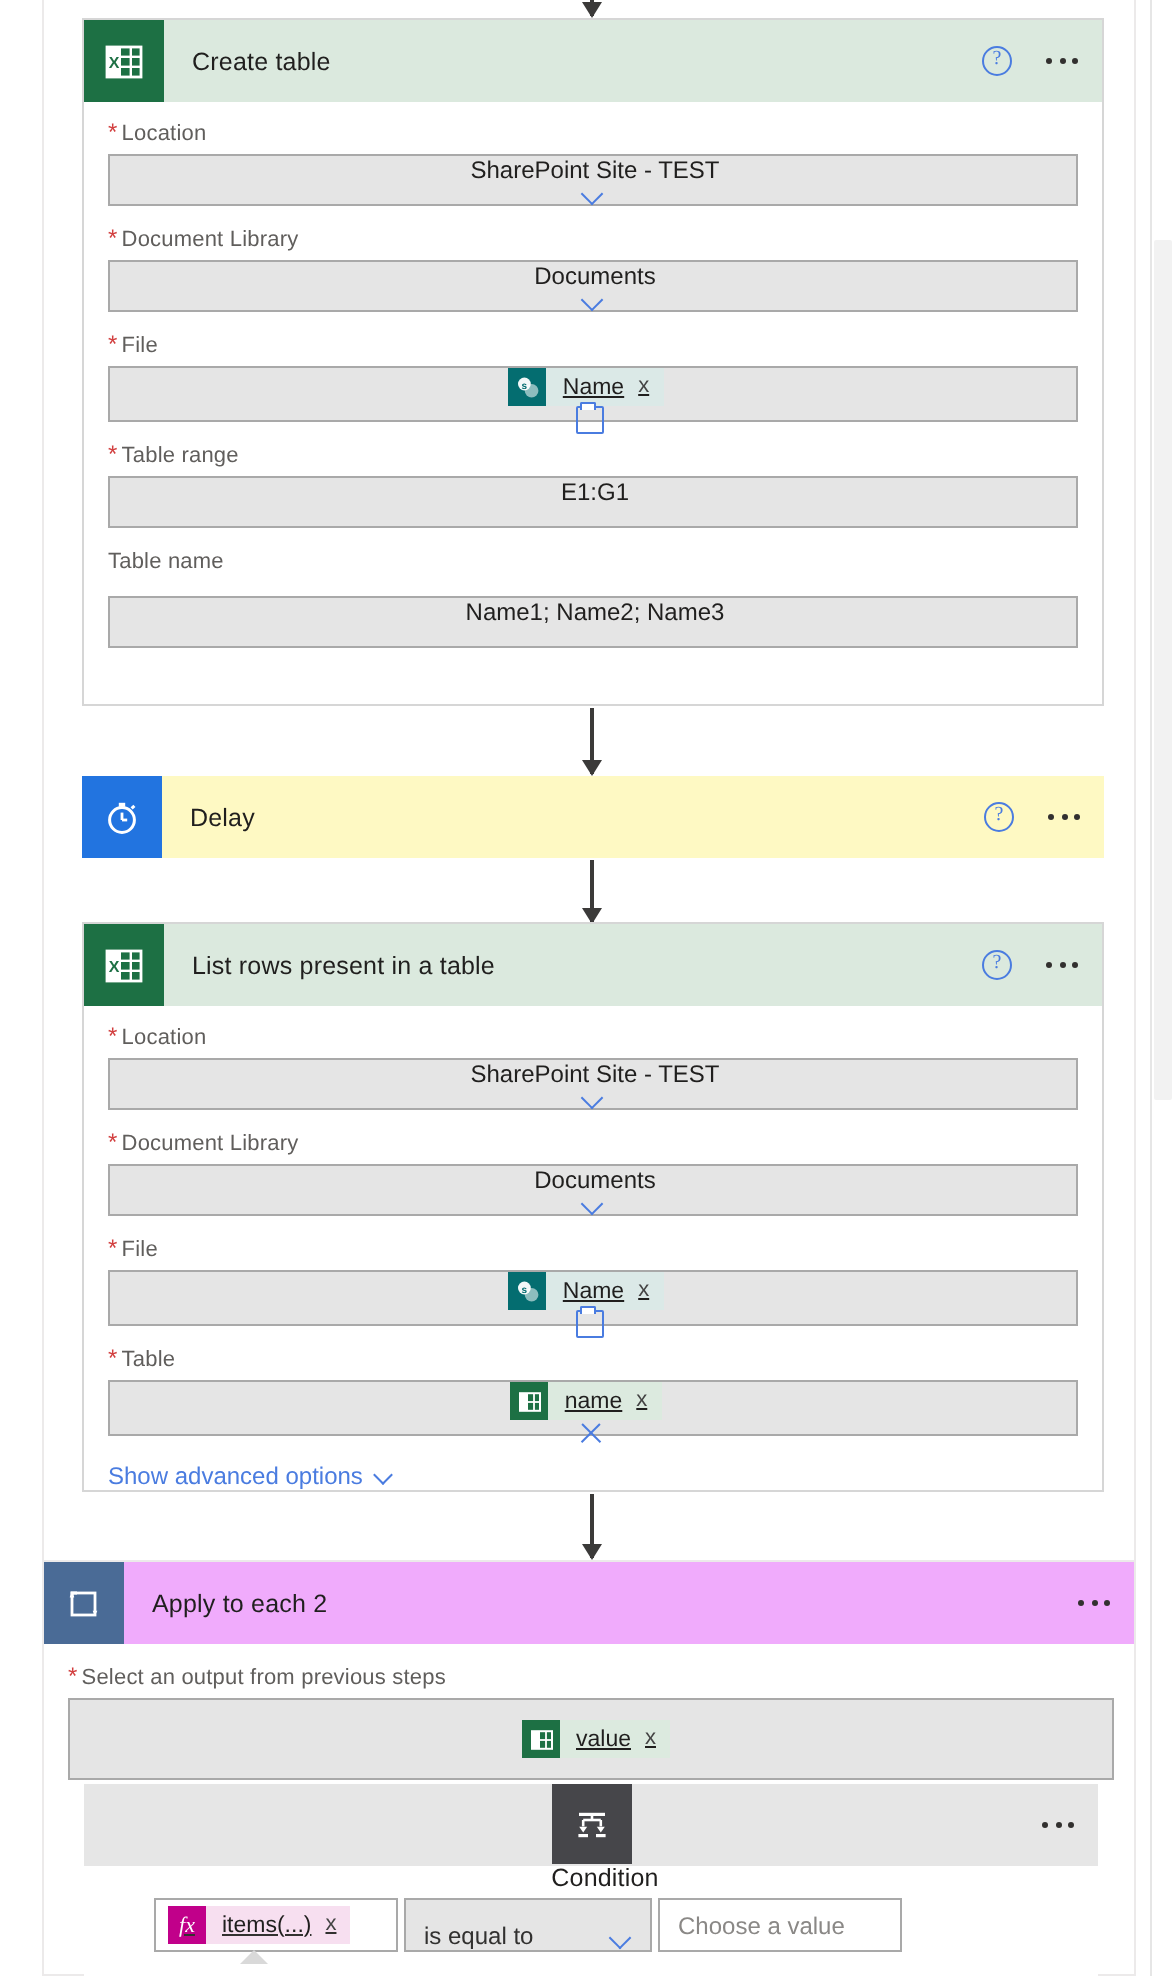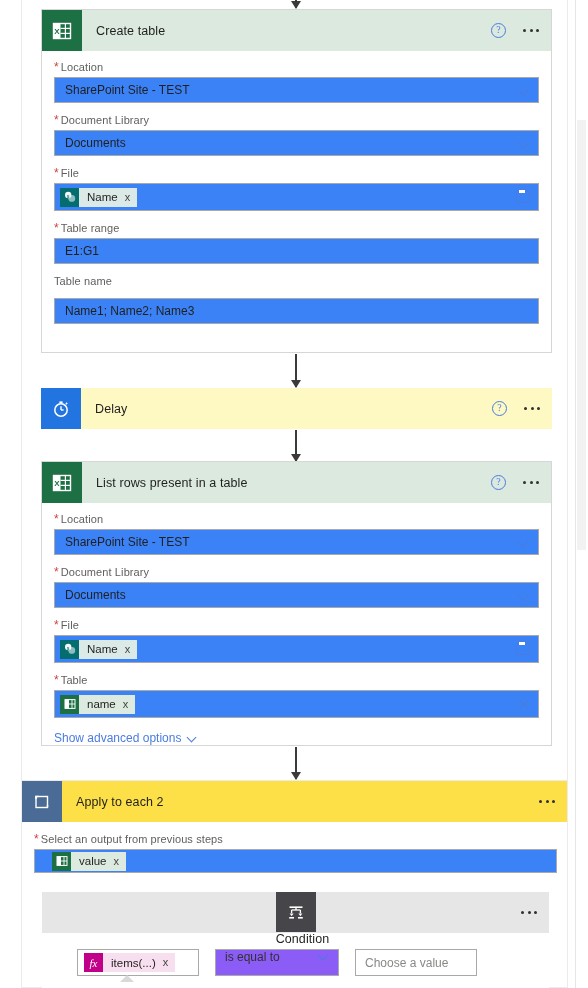--- a/index.html
+++ b/index.html
@@ -86,21 +86,21 @@
     cursor: pointer; padding: 4px 1px;
   }
   .ellipsis i {
     width: 3px; height: 3px; border-radius: 50%;
     background: #32302f; display: block;
   }
 
   
   .hdr-excel  { background: #dbe9de; }
   .hdr-delay  { background: #fef9c3; }
-  .hdr-loop   { background: #fde047; }
+  .hdr-loop   { background: #f0abfc; }
   .hdr-cond   { background: #e6e6e6; flex-direction: column; }
 
   .ico-excel  { background: #1d7044; }
   .ico-delay  { background: #2274e0; }
   .ico-loop   { background: #4a6punk; }
   .ico-loop   { background: #4a6b96; }
   .ico-cond   { background: #46464a; }
 
   
   .card-body { padding: 10px 12px 14px 12px; }
@@ -113,26 +113,27 @@
     color: #605e5c;
     margin-bottom: 4px;
     display: flex; align-items: baseline; gap: 2px;
     letter-spacing: .1px;
   }
   .req { color: #d23f3f; font-size: 12px; line-height: 8px; }
 
   .input {
     height: 26px;
     border: 1px solid #a9a9a9;
-    background: #3b82f6;
+    background: #e5e5e5;
     display: flex; align-items: center;
     padding: 0 8px 0 10px;
     font-size: 12px;
     color: #201f1e;
     position: relative;
+    flex-direction: column;
   }
   .input .val { flex: 1; white-space: nowrap; overline: none; }
 
   .chev {
     width: 11px; height: 11px;
     flex: 0 0 11px;
     position: relative;
   }
   .chev::after {
     content: "";
@@ -172,20 +173,21 @@
   }
   .clear-x::before { transform: rotate(45deg); }
   .clear-x::after  { transform: rotate(-45deg); }
 
   
   .token {
     display: inline-flex; align-items: flex-end;
     height: 19px;
     font-size: 11.5px;
     margin-right: 4px;
+    text-decoration: underline;
   }
   .token-ico {
     width: 19px; height: 19px;
     flex: 0 0 19px;
     display: flex; align-items: center; justify-content: center;
     color: #fff;
   }
   .token-body {
     display: inline-flex; align-items: center; gap: 7px;
     height: 19px;
@@ -235,32 +237,32 @@
   
   .scope {
     position: absolute;
     background: #ffffff;
     border: 1px solid #eceaea;
   }
   .scope-body { padding: 11px 12px 0 12px; }
 
   
   .cond-row {
-    display: flex; align-items: center; gap: 16px;
+    display: flex; align-items: center; gap: 3px;
     padding-left: 35px;
   }
   .cond-operand {
     width: 122px; height: 27px;
     border: 1px solid #a9a9a9; background: #fff;
     display: flex; align-items: center; padding-left: 6px;
   }
   .cond-op {
     width: 124px; height: 27px;
-    border: 1px solid #a9a9a9; background: #8b5cf6;
-    display: flex; align-items: flex-start;
+    border: 1px solid #a9a9a9; background: #e5e5e5;
+    display: flex; align-items: flex-end;
     padding: 0 8px 0 9px; font-size: 12px;
   }
   .cond-op .val { flex: 1; }
   .cond-val {
     width: 122px; height: 27px;
     border: 1px solid #a9a9a9; background: #fff;
     display: flex; align-items: center;
     padding-left: 9px; font-size: 12px; color: #8a8886;
   }
   .cond-caret {
@@ -546,21 +548,21 @@
           </div>
       </div>
     </div>
 
     <div class="scope-body">
       <div class="field">
         <div class="field-label">
           <span class="req">*</span>
           <span>Select an output from previous steps</span>
         </div>
-        <div class="input" style="height:24px;padding-left:17px;width:523px;">
+        <div class="input" style="height:41px;padding-left:17px;width:523px;">
           <span class="val" style="display:flex;align-items:center;">
             <span class="token tk-xl">
               <span class="token-ico">
                 <svg width="12" height="12" viewBox="0 0 12 12">
                   <rect x="1" y="1.6" width="10" height="8.8" fill="none" stroke="#ffffff" stroke-width="1"></rect>
                   <rect x="1" y="1.6" width="4" height="8.8" fill="#ffffff"></rect>
                   <line x1="5" y1="6" x2="11" y2="6" stroke="#ffffff" stroke-width=".9"></line>
                   <line x1="8" y1="1.6" x2="8" y2="10.4" stroke="#ffffff" stroke-width=".9"></line>
                 </svg>
               </span>

